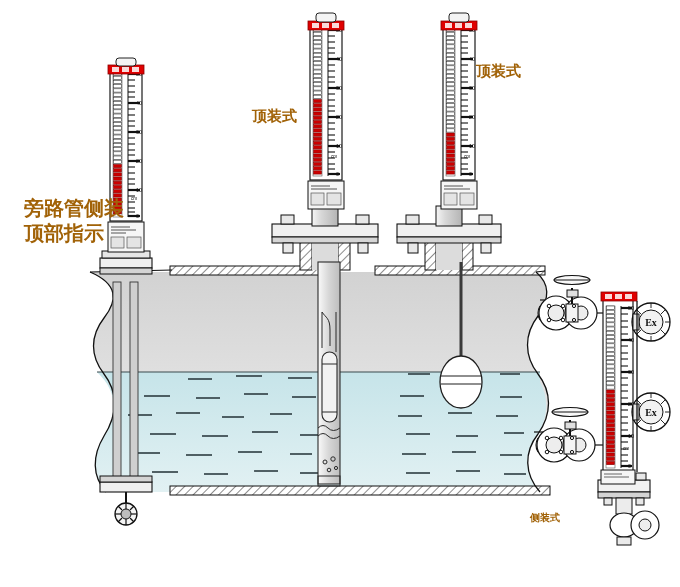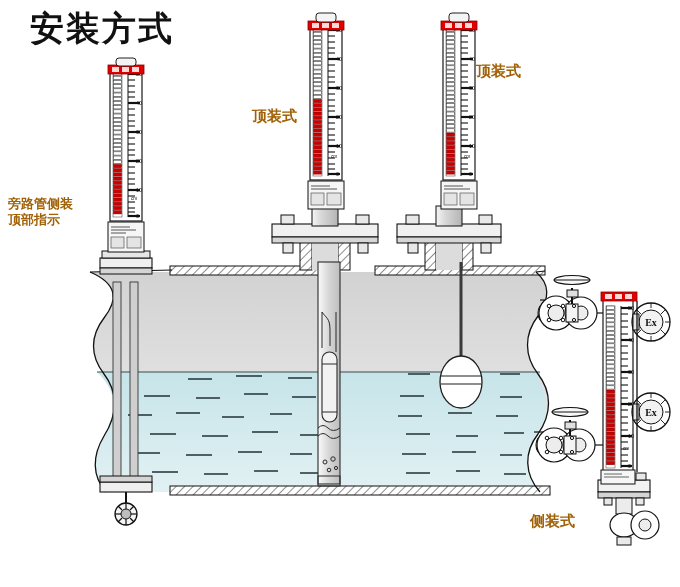--- a/index.html
+++ b/index.html
@@ -3,24 +3,24 @@
 <meta charset="utf-8">
 <style>
   html,body{margin:0;padding:0;background:#ffffff;}
   body{width:680px;height:587px;position:relative;overflow:hidden;
        font-family:"Liberation Sans","DejaVu Sans",sans-serif;color:#000;}
   #stage{position:absolute;inset:0;width:680px;height:587px;}
   .lbl{position:absolute;font-family:"Liberation Serif","DejaVu Serif",serif;
        font-weight:700;color:#a16207;white-space:pre;line-height:1.25;}
   #title{position:absolute;left:30px;top:6px;font-size:34px;font-weight:700;
          letter-spacing:2px;font-family:"Liberation Serif","DejaVu Serif",serif;color:#111;}
-  .lbl-bypass{left:8px;top:196px;font-size:13px;}
+  .lbl-bypass{left:24px;top:196px;font-size:20px;}
   .lbl-top1{left:252px;top:107px;font-size:15px;}
   .lbl-top2{left:476px;top:62px;font-size:15px;}
-  .lbl-side{left:530px;top:512px;font-size:15px;}
+  .lbl-side{left:530px;top:512px;font-size:10px;}
 </style>
 </head>
 <body>
 
 <div id="stage">
 
   <svg width="680" height="587" viewBox="0 0 680 587" xmlns="http://www.w3.org/2000/svg">
     <defs>
       <linearGradient id="vaporGrad" x1="0" y1="0" x2="0" y2="1">
         <stop offset="0%" stop-color="#d2d2d2"></stop>
@@ -717,21 +717,20 @@
         <text x="651" y="416" font-size="10" font-weight="bold" text-anchor="middle" font-family="Liberation Serif, serif" fill="#111">Ex</text>
         <rect x="633" y="404" width="6" height="16" fill="#e8e8e8" stroke="#111" stroke-width="1"></rect>
       </g>
 
       <line x1="637" y1="301" x2="637" y2="472" stroke="#111" stroke-width="1.3"></line>
     </g>
 
   </svg>
 
   
-  <div id="title">安装方式</div>
 
   <div class="lbl lbl-bypass">旁路管侧装
 顶部指示</div>
 
   <div class="lbl lbl-top1">顶装式</div>
 
   <div class="lbl lbl-top2">顶装式</div>
 
   <div class="lbl lbl-side">侧装式</div>
 

